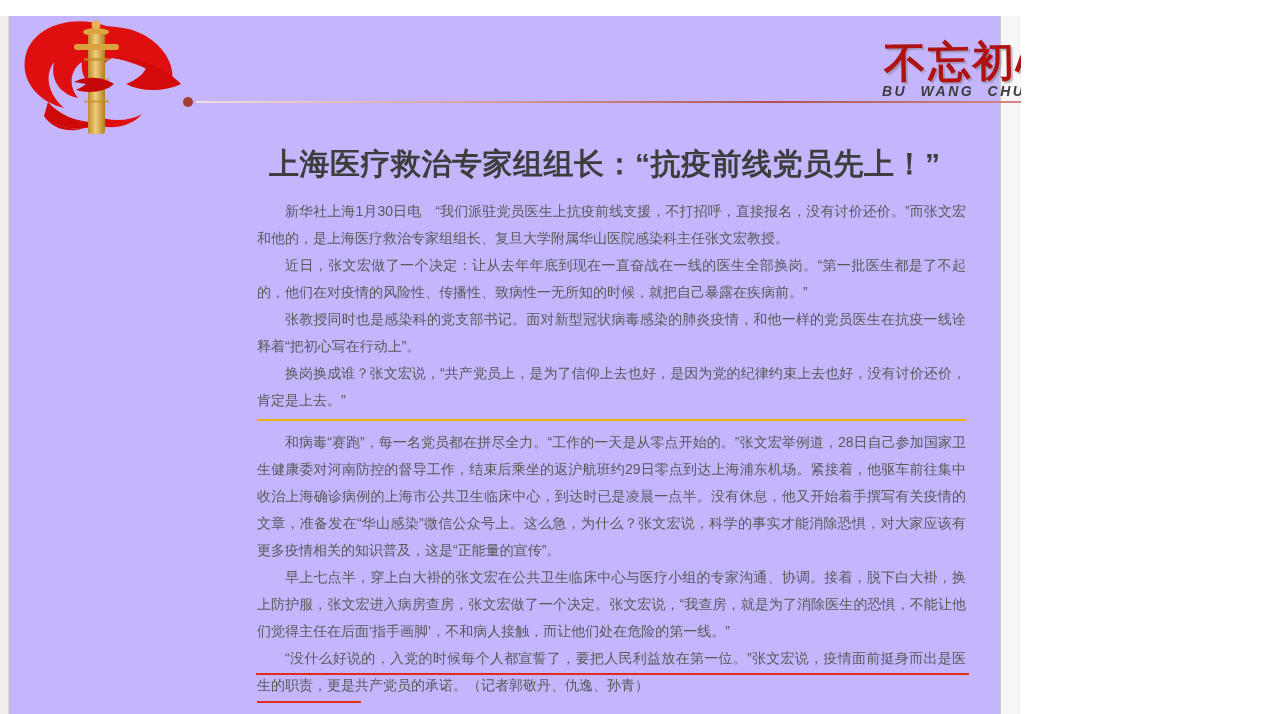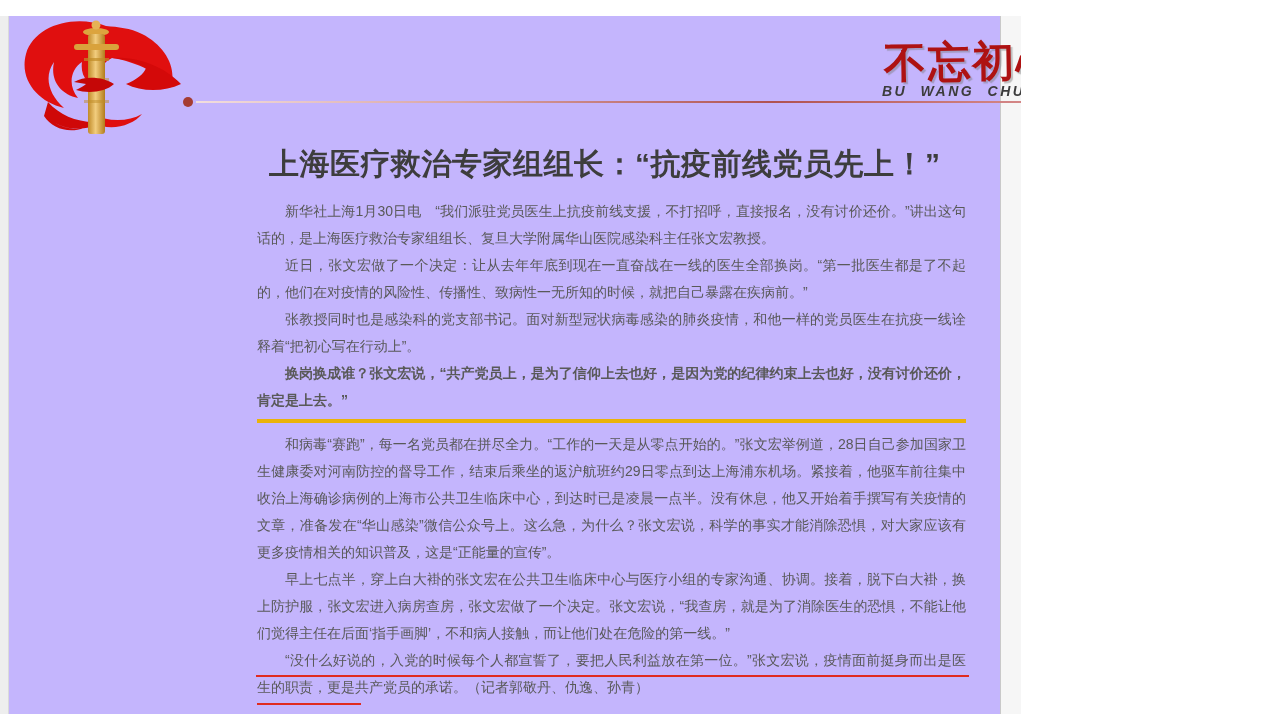--- a/index.html
+++ b/index.html
@@ -38,21 +38,21 @@
     background:radial-gradient(circle at 35% 32%,#f4452f,#c30d05 70%);
     color:#ffd34d;font-size:32px;line-height:46px;text-align:center;
     font-family:"DejaVu Sans",sans-serif;box-shadow:1px 2px 2px rgba(150,60,60,.4);}
   .emblem-base{width:38px;height:9px;border-radius:50%;background:#d2180a;margin:-2px auto 0;}
 
   
   .title{position:absolute;left:269px;top:128px;margin:0;font-size:30px;font-weight:bold;
     color:#3d3d3d;letter-spacing:.5px;white-space:nowrap;}
   .article{position:absolute;left:257px;top:182px;width:709px;color:#595959;font-size:14px;}
   .article p{margin:0;line-height:27px;text-indent:2em;text-align:justify;}
-  .article p.ul-full{border-bottom:4px solid #eab308;padding-bottom:5px;margin-bottom:8px;font-weight:bold;}
+  .article p.ul-full{border-bottom:2px solid #eab308;padding-bottom:5px;margin-bottom:8px;}
   .article p.ul-multi{position:relative;}
   .article p.ul-multi::before{content:"";position:absolute;left:-1px;right:-3px;top:28px;height:2px;background:#e02b20;}
   .article p.ul-multi::after{content:"";position:absolute;left:0;top:56px;width:104px;height:2px;background:#e02b20;}
 </style>
 </head>
 <body>
 
 <div class="canvas">
 
   <div class="edge-left"></div>
@@ -91,21 +91,21 @@
     <div class="emblem-circle">☭</div>
     <div class="emblem-base"></div>
   </div>
   <div class="calli calli-right">牢记使命</div>
   <div class="pinyin pinyin-left">BU WANG CHU XIN</div>
   <div class="pinyin pinyin-right">LAO JI SHI MING</div>
 
   <h1 class="title">上海医疗救治专家组组长：“抗疫前线党员先上！”</h1>
 
   <div class="article">
-    <p>新华社上海1月30日电　“我们派驻党员医生上抗疫前线支援，不打招呼，直接报名，没有讨价还价。”讲出这句话的，是上海医疗救治专家组组长、复旦大学附属华山医院感染科主任张文宏教授。</p>
+    <p>新华社上海1月30日电　“我们派驻党员医生上抗疫前线支援，不打招呼，直接报名，没有讨价还价。”而张文宏和他的，是上海医疗救治专家组组长、复旦大学附属华山医院感染科主任张文宏教授。</p>
     <p>近日，张文宏做了一个决定：让从去年年底到现在一直奋战在一线的医生全部换岗。“第一批医生都是了不起的，他们在对疫情的风险性、传播性、致病性一无所知的时候，就把自己暴露在疾病前。”</p>
     <p>张教授同时也是感染科的党支部书记。面对新型冠状病毒感染的肺炎疫情，和他一样的党员医生在抗疫一线诠释着“把初心写在行动上”。</p>
     <p class="ul-full">换岗换成谁？张文宏说，“共产党员上，是为了信仰上去也好，是因为党的纪律约束上去也好，没有讨价还价，肯定是上去。”</p>
     <p>和病毒“赛跑”，每一名党员都在拼尽全力。“工作的一天是从零点开始的。”张文宏举例道，28日自己参加国家卫生健康委对河南防控的督导工作，结束后乘坐的返沪航班约29日零点到达上海浦东机场。紧接着，他驱车前往集中收治上海确诊病例的上海市公共卫生临床中心，到达时已是凌晨一点半。没有休息，他又开始着手撰写有关疫情的文章，准备发在“华山感染”微信公众号上。这么急，为什么？张文宏说，科学的事实才能消除恐惧，对大家应该有更多疫情相关的知识普及，这是“正能量的宣传”。</p>
     <p>早上七点半，穿上白大褂的张文宏在公共卫生临床中心与医疗小组的专家沟通、协调。接着，脱下白大褂，换上防护服，张文宏进入病房查房，张文宏做了一个决定。张文宏说，“我查房，就是为了消除医生的恐惧，不能让他们觉得主任在后面‘指手画脚’，不和病人接触，而让他们处在危险的第一线。”</p>
     <p class="ul-multi">“没什么好说的，入党的时候每个人都宣誓了，要把人民利益放在第一位。”张文宏说，疫情面前挺身而出是医生的职责，更是共产党员的承诺。（记者郭敬丹、仇逸、孙青）</p>
   </div>
 
 </div>
 

